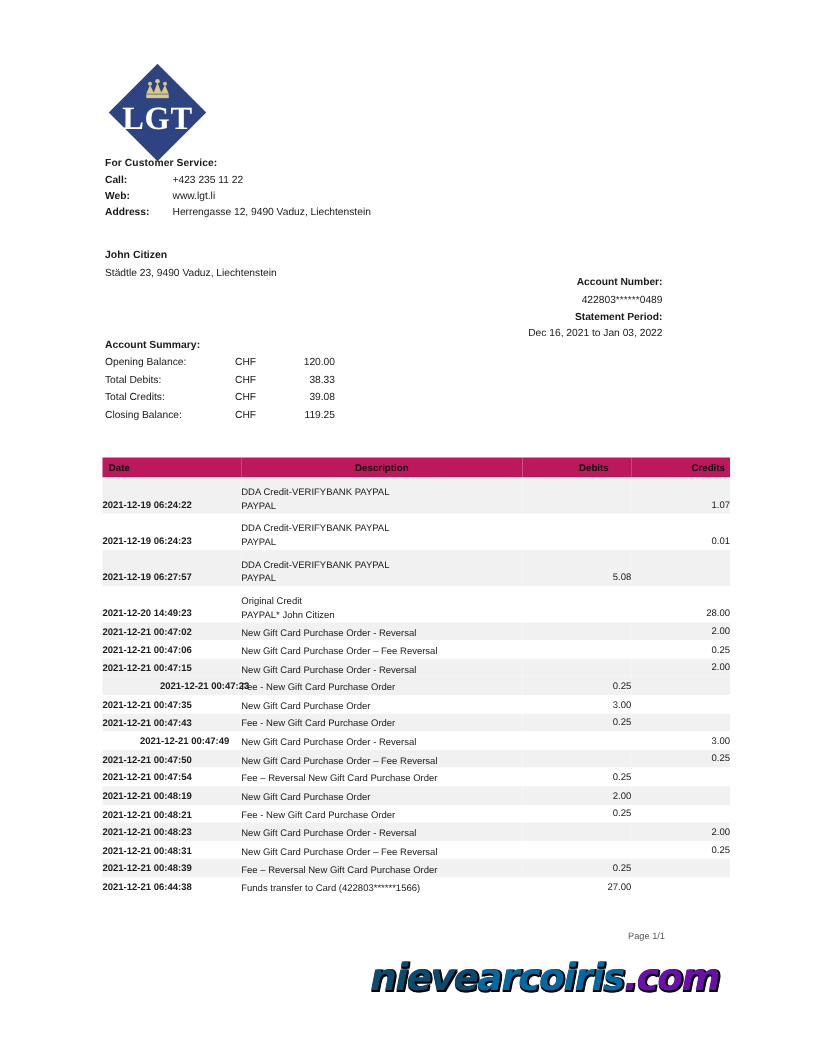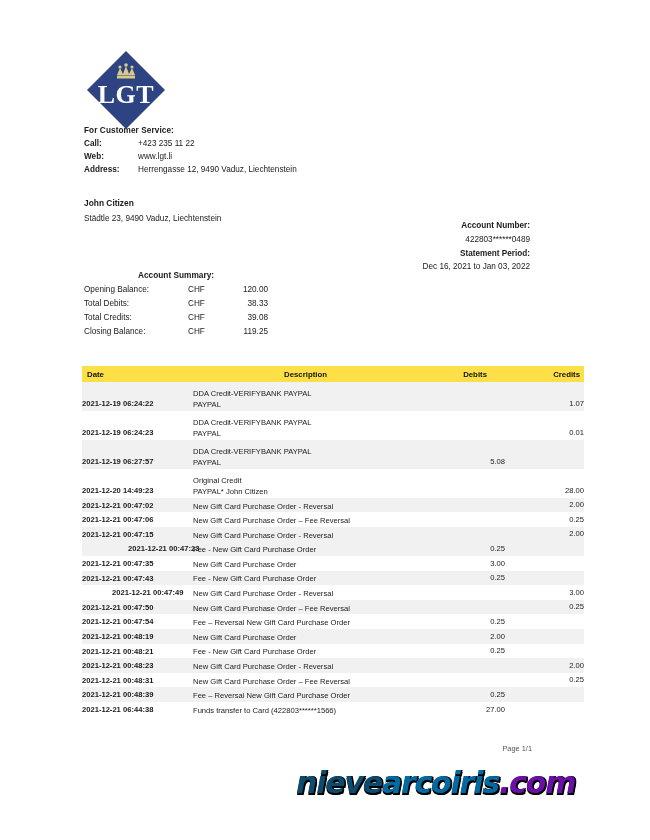--- a/index.html
+++ b/index.html
@@ -90,21 +90,20 @@
   
   .summary {
     position: absolute;
     left: 84px;
     top: 270px;
   }
   .summary-title {
     font-size: 8.3px;
     font-weight: bold;
     margin-bottom: 5.5px;
-    text-align: center;
   }
   .sum-row {
     display: flex;
     font-size: 8.2px;
     margin-bottom: 5.4px;
     line-height: 1.05;
   }
   .sum-label { width: 104px; flex: none; }
   .sum-cur   { width: 36px; flex: none; }
   .sum-amt   { width: 44px; flex: none; text-align: right; }
@@ -113,21 +112,21 @@
   .txn-table {
     position: absolute;
     left: 82px;
     top: 366px;
     width: 450px;
     border-collapse: collapse;
     table-layout: fixed;
     font-size: 7.6px;
   }
   .txn-table th {
-    background: #fde047;
+    background: #be185d;
     font-size: 7.8px;
     font-weight: bold;
     padding: 3.5px 5px 3.2px 5px;
     color: #111;
     margin-left: 28px;
   }
   .th-date { text-align: left; width: 101px; }
   .th-desc { text-align: center; width: 215px; }
   .th-deb  { text-align: right; width: 64px; padding-right: 18px !important; }
   .th-cre  { text-align: right; width: 70px; padding-right: 4px !important; }

